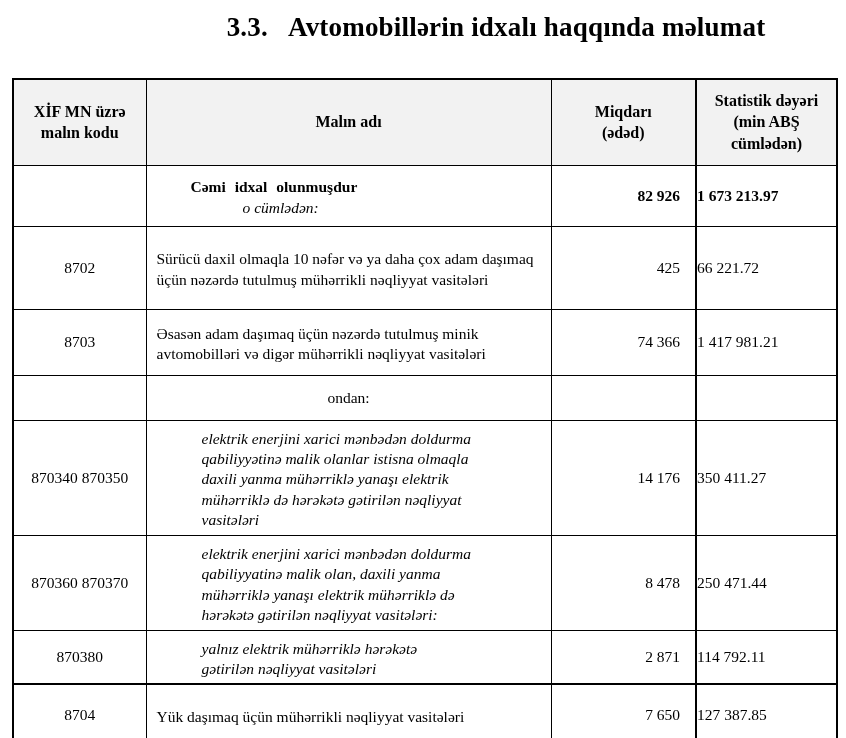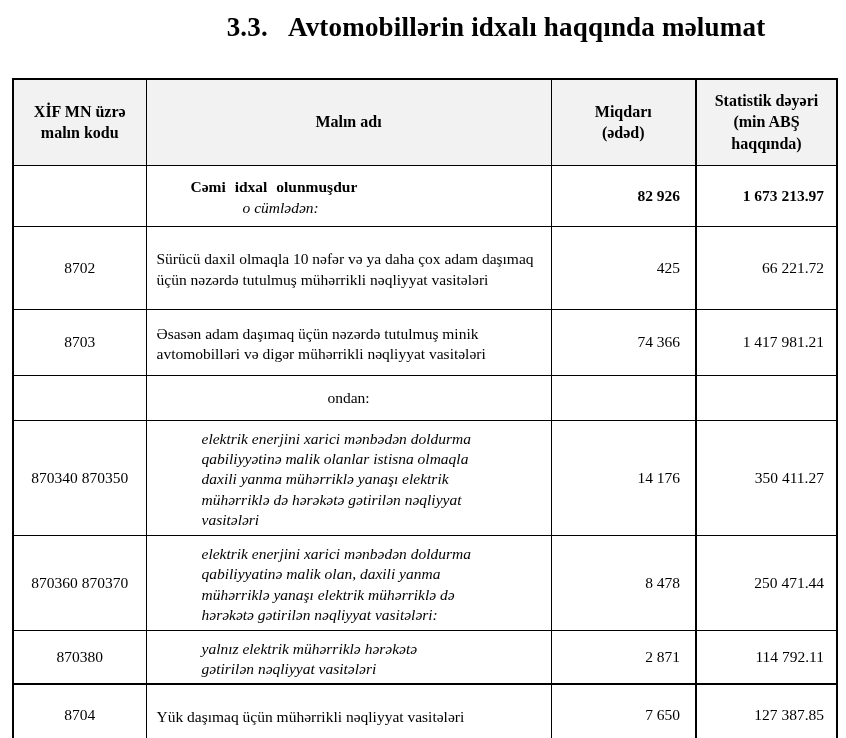--- a/index.html
+++ b/index.html
@@ -57,21 +57,21 @@
   tr.r-870340  { height: 85px; }
   tr.r-870360  { height: 83px; }
   tr.r-870380  { height: 46px; }
   tr.r-8704    { height: 61px; margin-left: 34px; }
   tr.r-8705    { height: 66px; }
   tr.thick-top td { border-top: 2px solid #000; }
 
   td.code-cell { text-align: center; }
   td.name-cell { text-align: left; padding: 8px 14px 4px 10px; line-height: 1.32; }
   td.qty-cell  { text-align: right; padding-right: 15px; }
-  td.val-cell  { text-align: right; padding-right: 12px; }
+  td.val-cell  { text-align: left; padding-right: 12px; }
 
   .total-name-main {
     font-weight: bold;
     padding-left: 34px;
     word-spacing: 5px;
   }
   .total-name-sub {
     font-style: italic;
     padding-left: 86px;
     font-size: 15.5px;
@@ -104,21 +104,21 @@
     </colgroup>
     <thead>
       <tr>
         <th>XİF MN üzrə
 malın kodu</th>
         <th>Malın adı</th>
         <th class="qty-h">Miqdarı
 (ədəd)</th>
         <th class="val-h">Statistik dəyəri
 (min ABŞ
-haqqında)</th>
+cümlədən)</th>
       </tr>
     </thead>
     <tbody>
 
       <tr class="r-total">
         <td class="code-cell"></td>
         <td class="name-cell">
           <div class="total-name-main">Cəmi idxal olunmuşdur</div>
           <div class="total-name-sub">o cümlədən:</div>
         </td>

